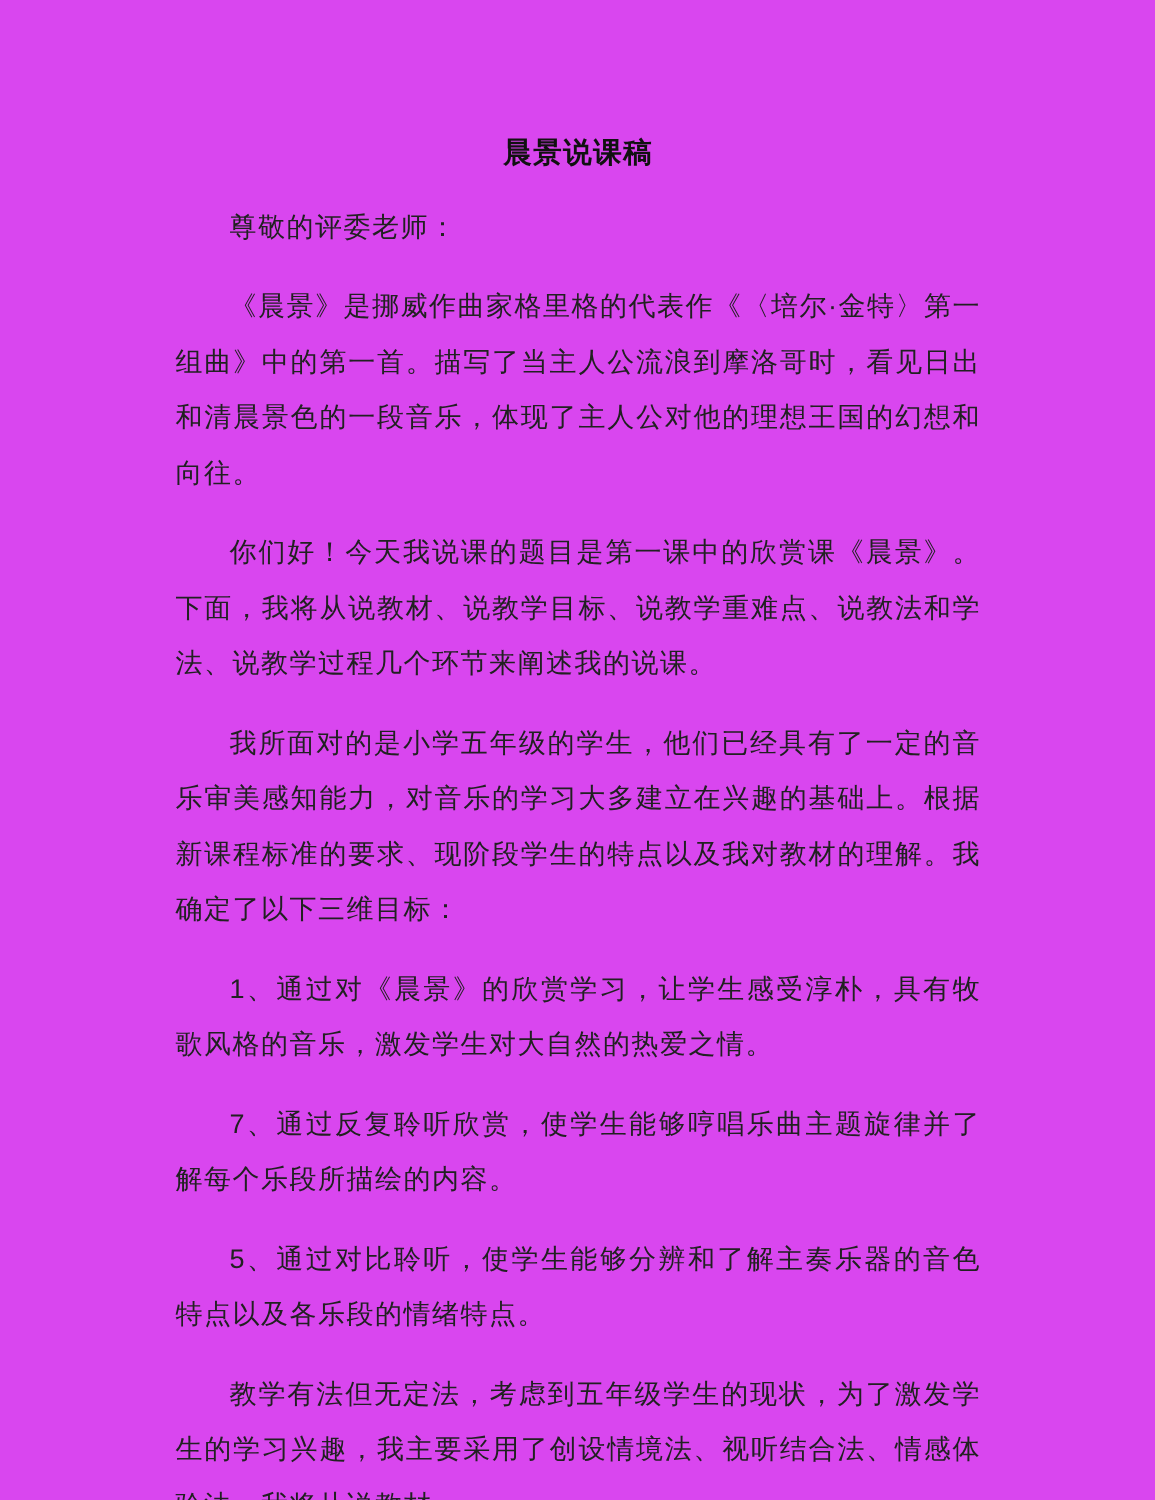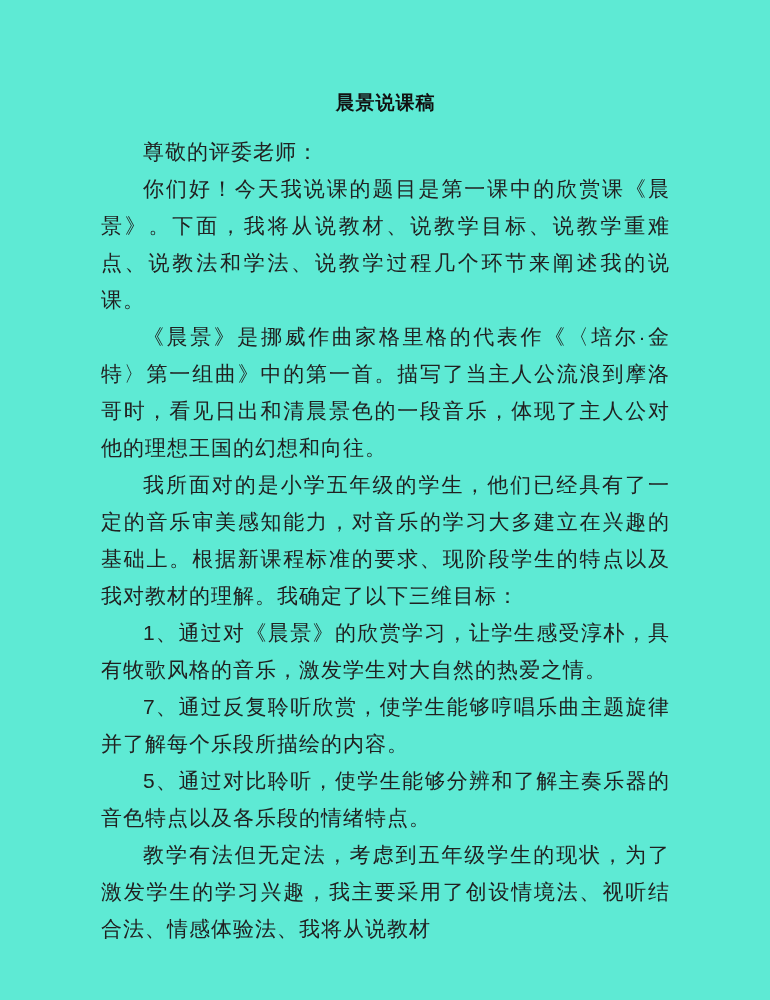--- a/index.html
+++ b/index.html
@@ -5,57 +5,57 @@
   html, body {
     margin: 0;
     padding: 0;
     background: #ffffff;
   }
   .page {
     position: relative;
     width: 770px;
     height: 1000px;
     box-sizing: border-box;
-    background: #5eead4;
+    background: #d946ef;
     padding: 93px 100px 0 101px;
     font-family: "Liberation Sans", "DejaVu Sans", sans-serif;
     color: #212121;
     overflow: hidden;
   }
   .doc-title {
     margin: 0 0 20px 0;
     text-align: center;
     font-size: 19px;
     font-weight: bold;
     line-height: 20px;
     color: #111111;
     letter-spacing: 1px;
   }
   .para {
-    margin: 0;
-    font-size: 21px;
+    margin: 16px;
+    font-size: 18px;
     line-height: 37px;
     letter-spacing: 1px;
     text-align: justify;
     text-justify: inter-ideograph;
     text-indent: 2em;
     word-break: break-all;
   }
 </style>
 </head>
 <body>
 
 <div class="page">
   <h1 class="doc-title">晨景说课稿</h1>
 
   <p class="para">尊敬的评委老师：</p>
 
+  <p class="para">《晨景》是挪威作曲家格里格的代表作《〈培尔·金特〉第一组曲》中的第一首。描写了当主人公流浪到摩洛哥时，看见日出和清晨景色的一段音乐，体现了主人公对他的理想王国的幻想和向往。</p>
+
   <p class="para">你们好！今天我说课的题目是第一课中的欣赏课《晨景》。下面，我将从说教材、说教学目标、说教学重难点、说教法和学法、说教学过程几个环节来阐述我的说课。</p>
-
-  <p class="para">《晨景》是挪威作曲家格里格的代表作《〈培尔·金特〉第一组曲》中的第一首。描写了当主人公流浪到摩洛哥时，看见日出和清晨景色的一段音乐，体现了主人公对他的理想王国的幻想和向往。</p>
 
   <p class="para">我所面对的是小学五年级的学生，他们已经具有了一定的音乐审美感知能力，对音乐的学习大多建立在兴趣的基础上。根据新课程标准的要求、现阶段学生的特点以及我对教材的理解。我确定了以下三维目标：</p>
 
   <p class="para">1、通过对《晨景》的欣赏学习，让学生感受淳朴，具有牧歌风格的音乐，激发学生对大自然的热爱之情。</p>
 
   <p class="para">7、通过反复聆听欣赏，使学生能够哼唱乐曲主题旋律并了解每个乐段所描绘的内容。</p>
 
   <p class="para">5、通过对比聆听，使学生能够分辨和了解主奏乐器的音色特点以及各乐段的情绪特点。</p>
 
 

